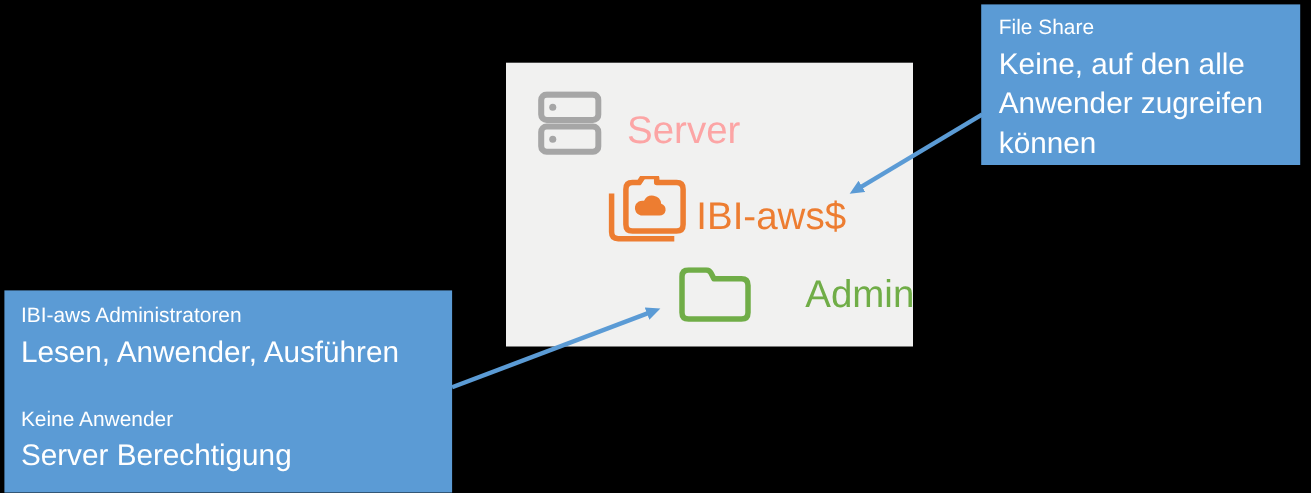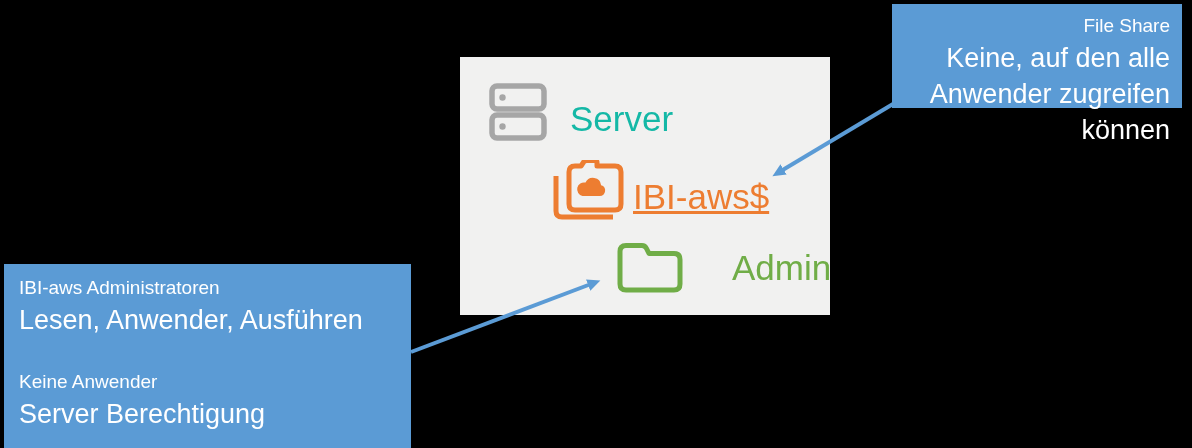--- a/index.html
+++ b/index.html
@@ -12,35 +12,34 @@
   }
 
   
   .panel{
     position:absolute;left:460px;top:57px;
     width:370px;height:258px;
     background:#F1F1F0;
   }
   .icon{position:absolute;display:block;}
   .lbl{position:absolute;white-space:nowrap;line-height:1;}
-  .lbl-server{left:570px;top:101px;font-size:35px;color:#14b8a6;text-align:center;}
-  .lbl-share{left:633px;top:179px;font-size:35px;color:#ED7D31;text-decoration:underline;}
+  .lbl-server{left:570px;top:101px;font-size:35px;color:#fca5a5;text-align:center;}
+  .lbl-share{left:633px;top:179px;font-size:35px;color:#ED7D31;}
   .lbl-admin{left:697px;top:250px;font-size:35px;color:#70AD47;margin-left:35px;}
 
   
   .callout{
     position:absolute;
     background:#5B9BD5;
     color:#FFFFFF;
     box-sizing:border-box;
   }
   .callout-file-share{
-    left:892px;top:4px;width:290px;height:104px;
+    left:892px;top:4px;width:290px;height:146px;
     padding:8px 12px 0 16px;
-    text-align:right;
   }
   .callout-permissions{
     left:4px;top:264px;width:407px;height:198px;
     padding:10px 12px 0 15px;
   }
   .co-small{font-size:19px;line-height:28px;}
   .co-big{font-size:27px;line-height:36px;}
   .co-spacer{height:30px;}
 
   

